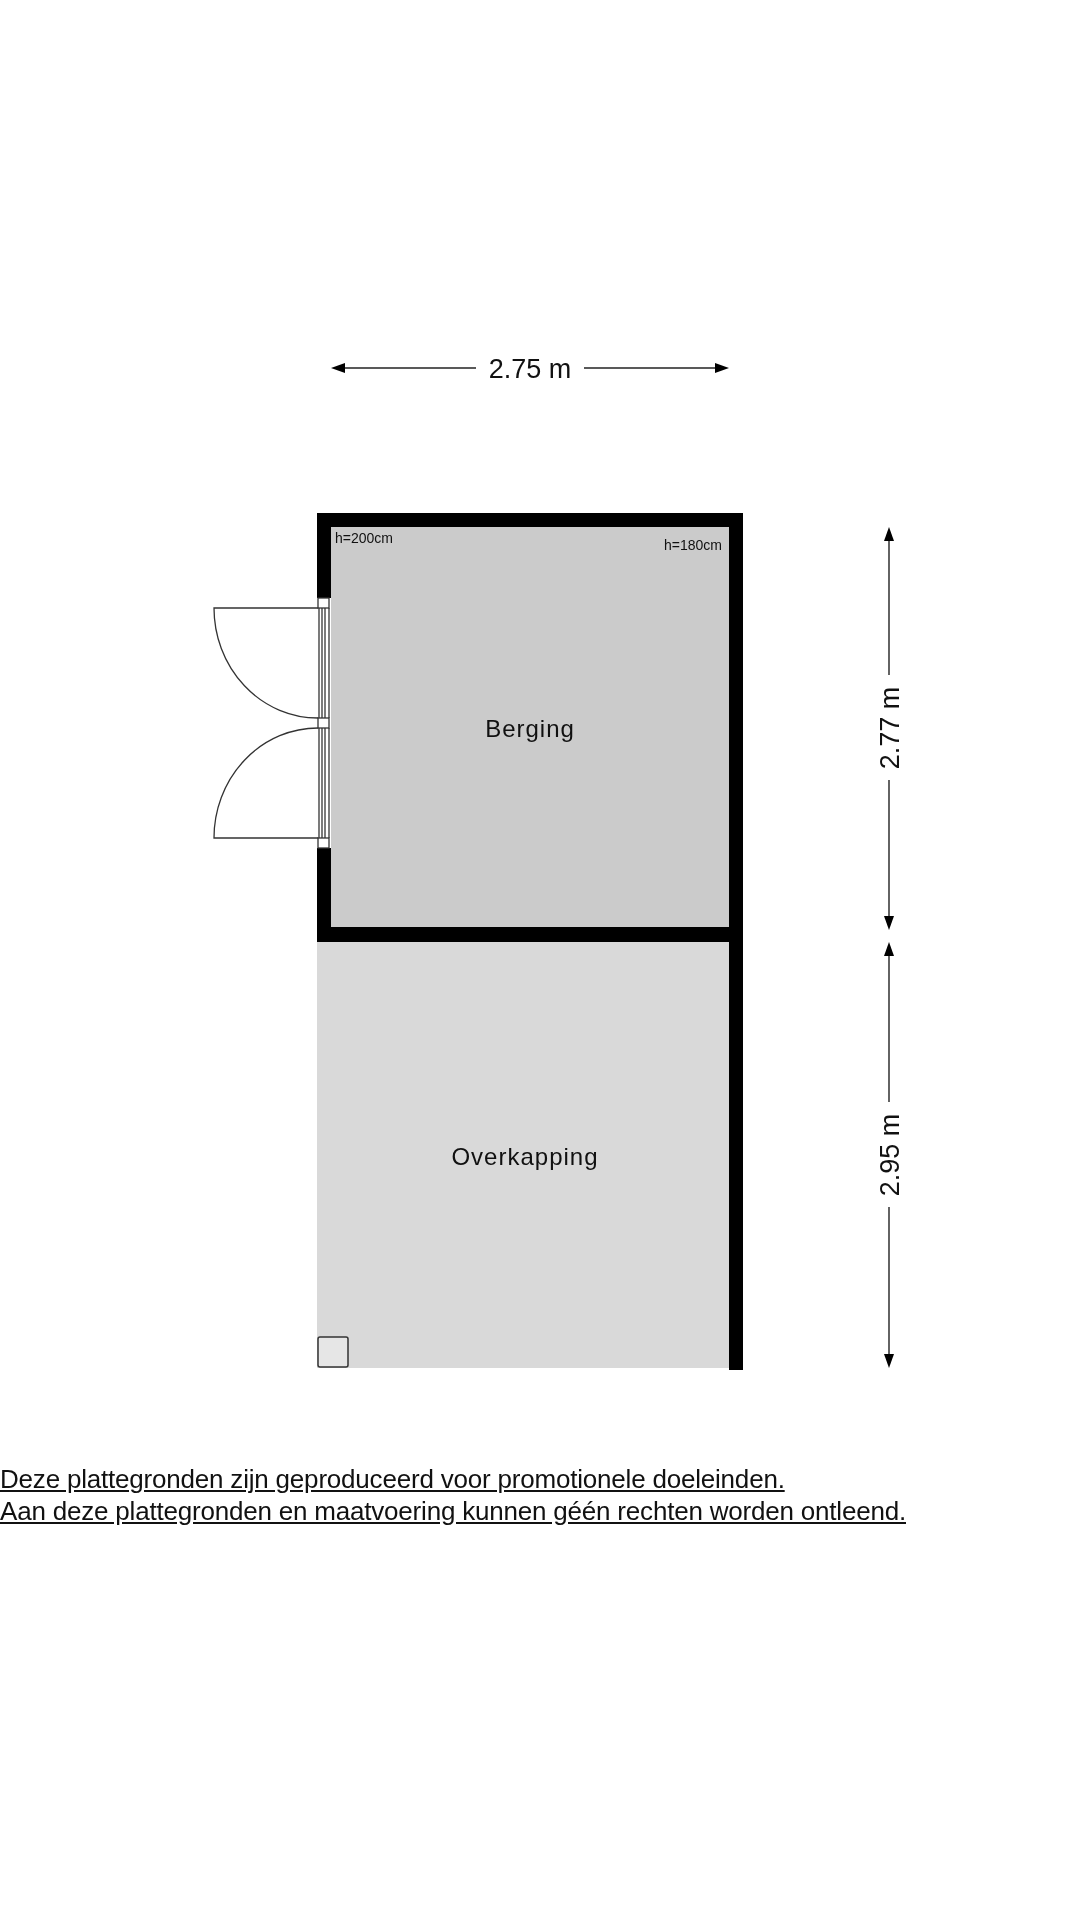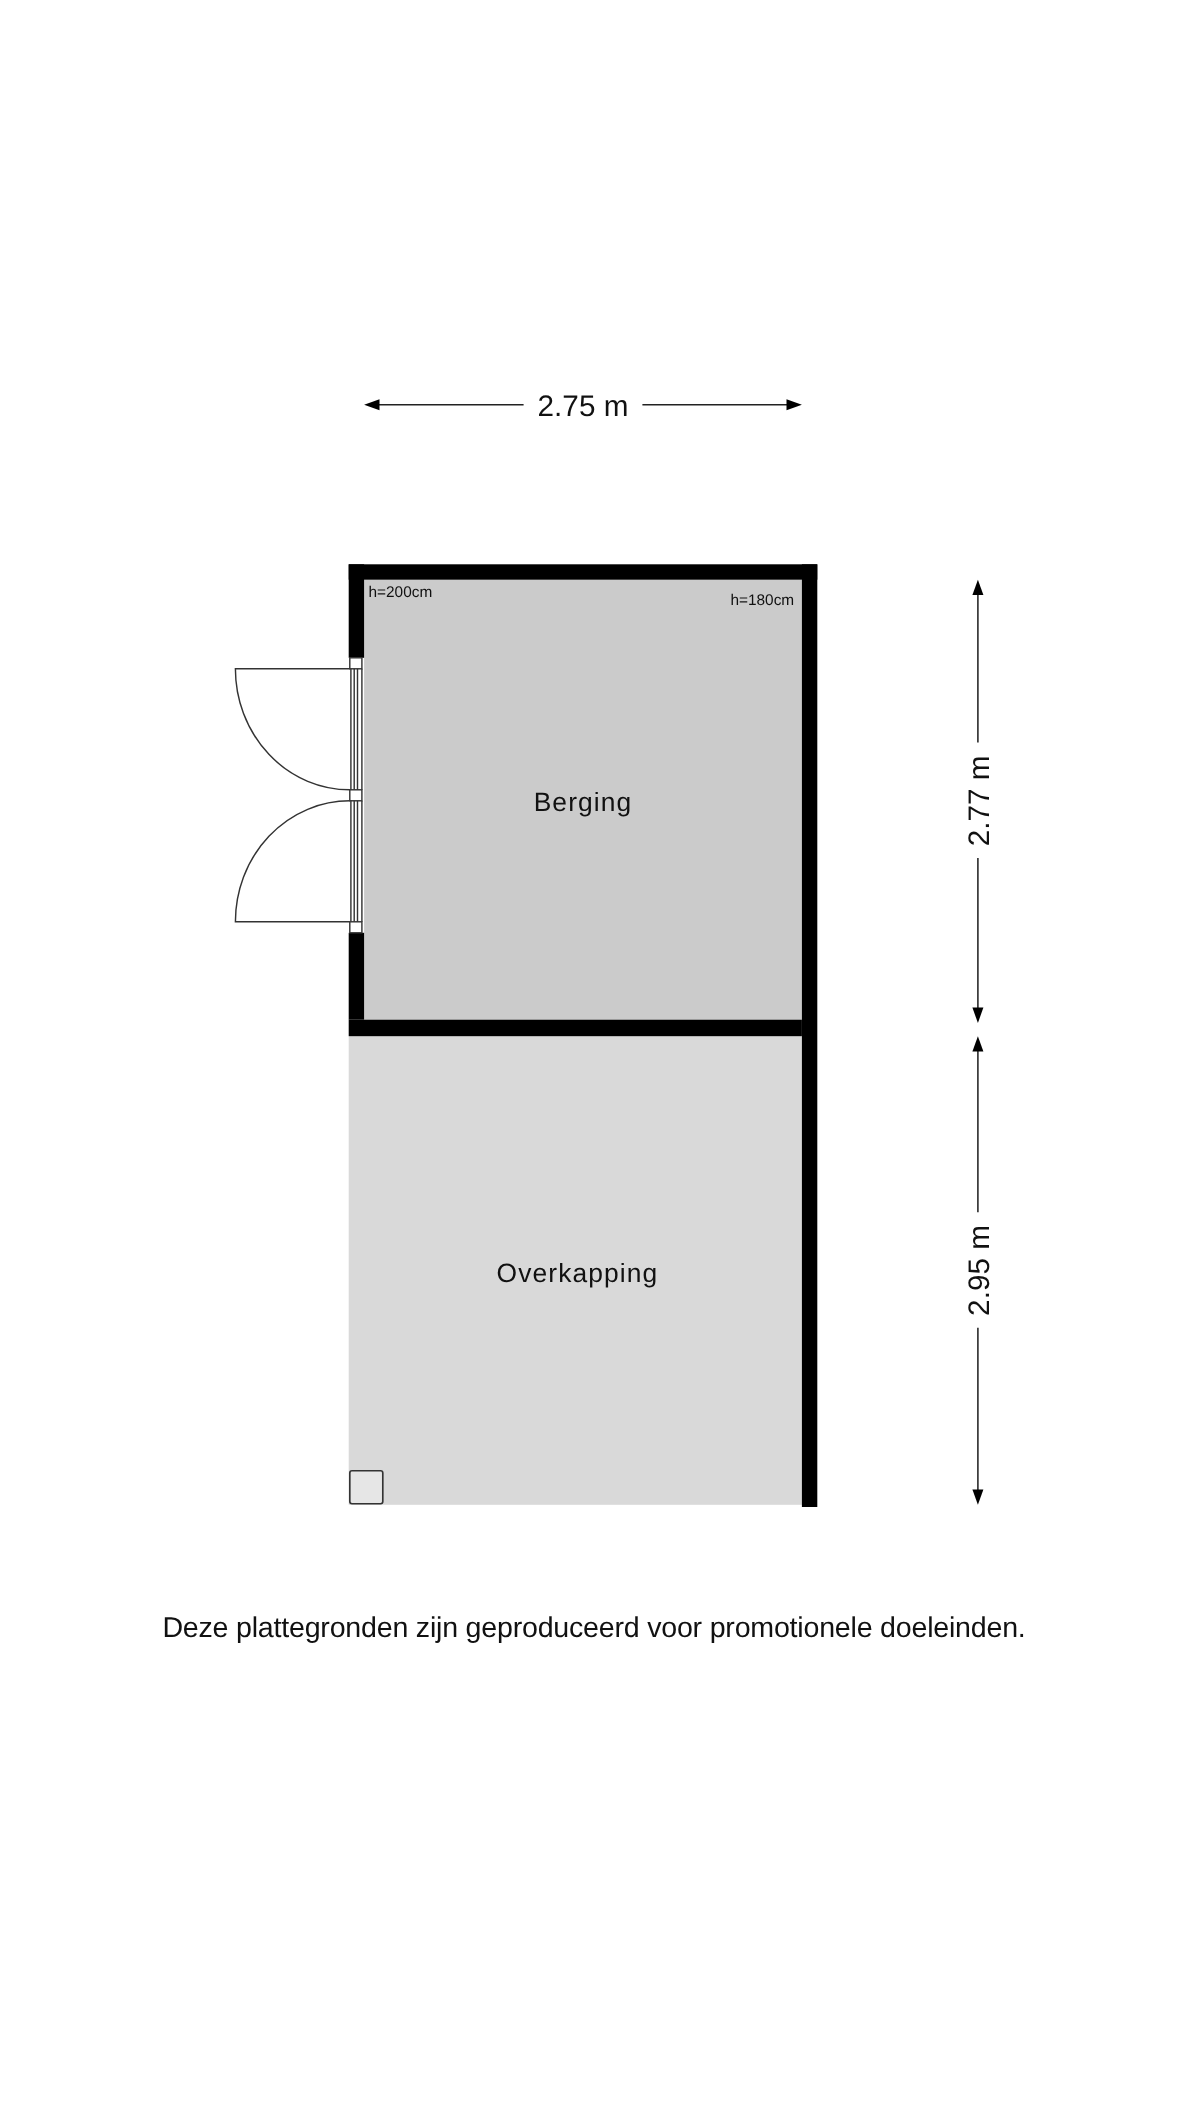--- a/index.html
+++ b/index.html
@@ -1,18 +1,18 @@
 <!DOCTYPE html>
 <html><head>
 <meta charset="utf-8">
 <style>
   html, body { margin:0; padding:0; background:#ffffff; }
   body { width:1080px; height:1920px; position:relative; overflow:hidden; font-family:"Liberation Sans", sans-serif; }
   svg { position:absolute; left:0; top:0; }
-  .disclaimer { position:absolute; left:0; top:1464px; width:1080px; text-align:center; font-size:26px; line-height:31.5px; color:#111; font-family:"Liberation Sans", sans-serif; letter-spacing:-0.2px; }
+  .disclaimer { position:absolute; left:0; top:1464px; width:1080px; text-align:left; font-size:26px; line-height:31.5px; color:#111; font-family:"Liberation Sans", sans-serif; letter-spacing:-0.2px;text-decoration:underline; }
   .disclaimer div { white-space:nowrap; }
   .lbl { font-family:"Liberation Sans", sans-serif; fill:#111; }
 </style>
 </head>
 <body>
 
 <svg width="1080" height="1920" viewBox="0 0 1080 1920" xmlns="http://www.w3.org/2000/svg">
 
   <rect x="317" y="942" width="412" height="426" fill="#d9d9d9"></rect>
 
@@ -69,13 +69,14 @@
     <line x1="889" y1="950" x2="889" y2="1102"></line>
     <line x1="889" y1="1207" x2="889" y2="1360"></line>
     <path d="M889 942 L884 956 L894 956 Z" stroke="none"></path>
     <path d="M889 1368 L884 1354 L894 1354 Z" stroke="none"></path>
   </g>
   <text class="lbl" transform="translate(899 1155) rotate(-90)" font-size="27" text-anchor="middle">2.95 m</text>
 </svg>
 
 <div class="disclaimer">
   <div>Deze plattegronden zijn geproduceerd voor promotionele doeleinden.</div>
+  <div>Aan deze plattegronden en maatvoering kunnen géén rechten worden ontleend.</div>
 </div>
 
 </body></html>

